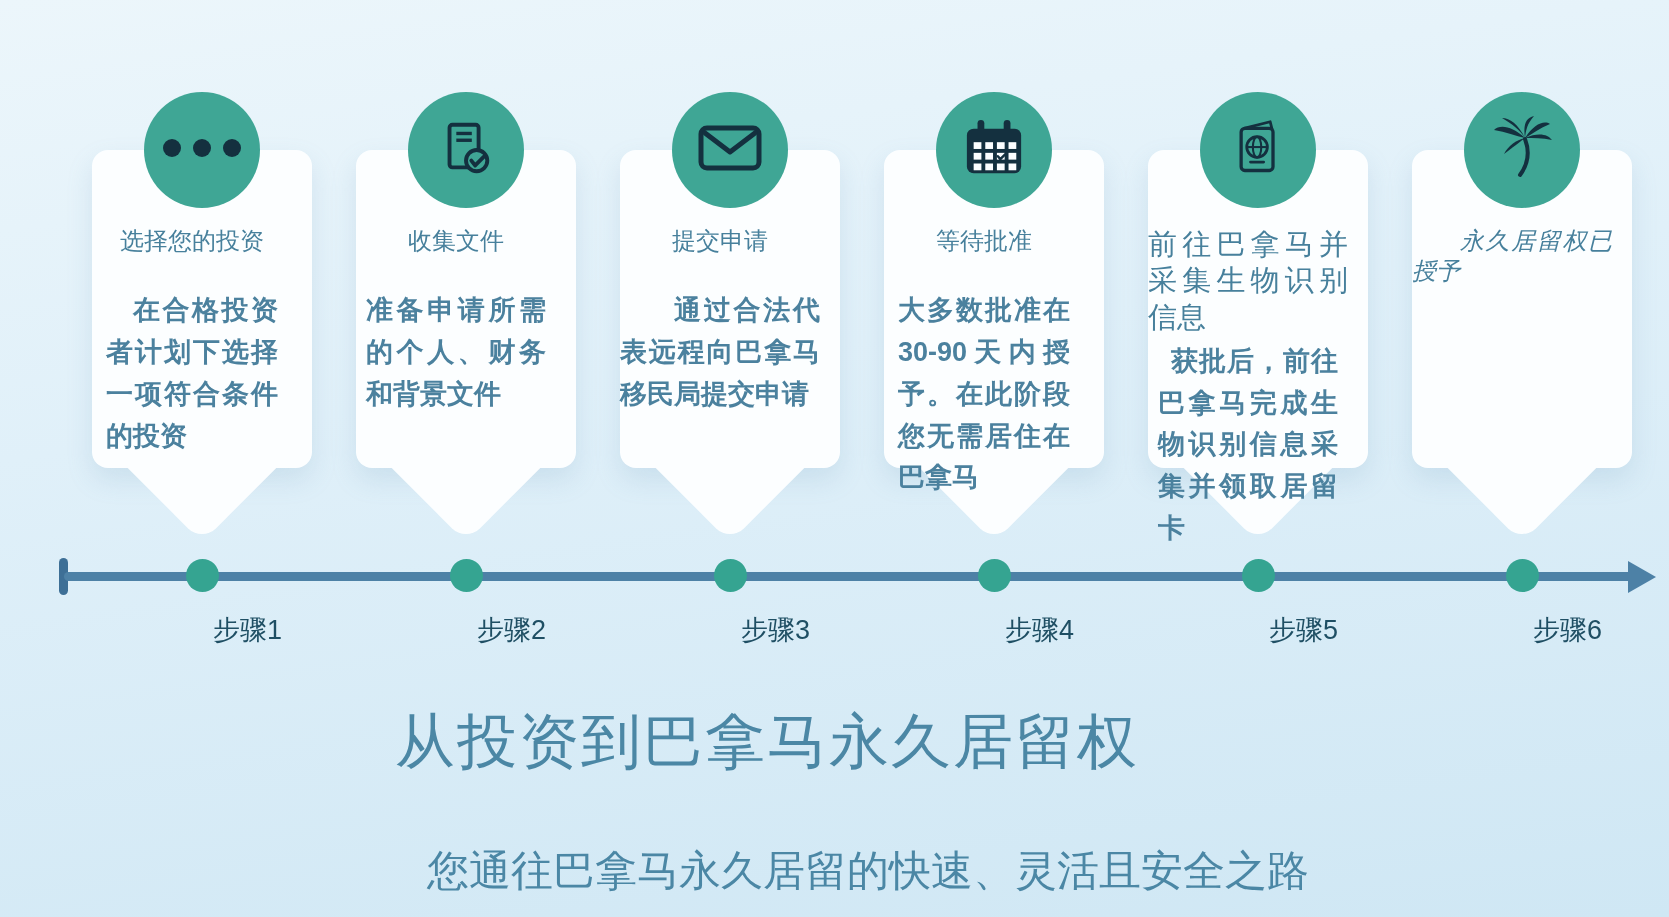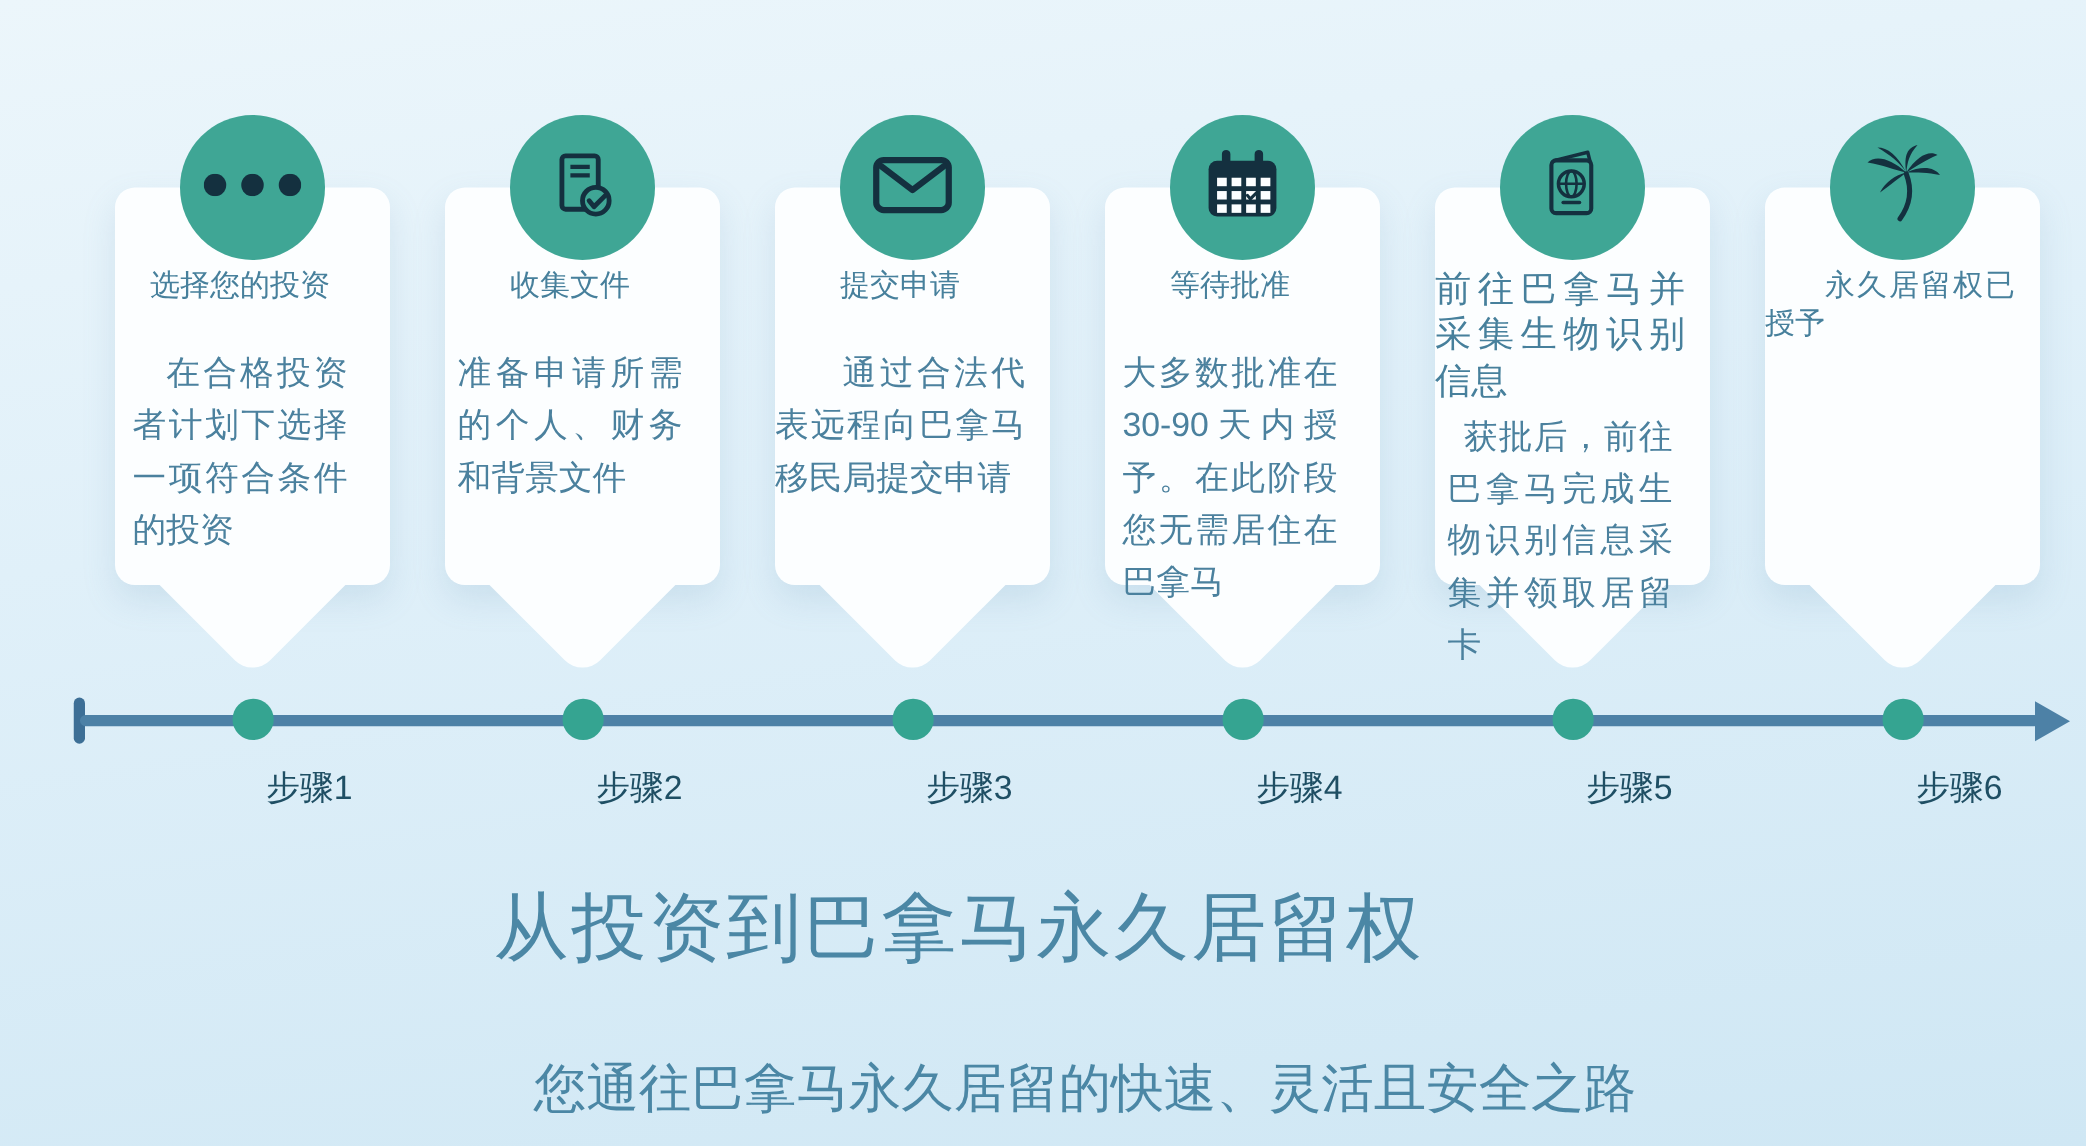--- a/index.html
+++ b/index.html
@@ -24,30 +24,30 @@
     position:absolute;left:32px;top:204px;width:156px;height:156px;
     background:#fcfeff;transform:rotate(45deg);border-radius:0 0 20px 0;
   }
   .icon-circle{
     position:absolute;left:52px;top:-58px;width:116px;height:116px;
     border-radius:50%;background:#3fa695;
     display:flex;align-items:center;justify-content:center;z-index:2;
   }
   .icon-circle svg{color:#14303f;}
 
-  .card-content{position:absolute;top:64px;left:0;width:200px;z-index:3;}
+  .card-content{position:absolute;top:76px;left:0;width:200px;z-index:3;}
   .card-title{
     margin:0 0 34px 0;text-align:center;
     font-size:24px;line-height:1.25;font-weight:500;color:#47809c;
   }
   .c5 .card-title{font-size:29px;text-align:justify;margin-bottom:6px;}
-  .c6 .card-title{text-align:justify;text-indent:2em;margin-bottom:22px;}
+  .c6 .card-title{text-align:justify;text-indent:2em;margin-bottom:22px;font-style:italic;}
   .card-desc{
     margin:0 auto;text-align:justify;
-    font-size:27px;line-height:1.55;font-weight:400;color:#4b819e;
+    font-size:27px;line-height:1.55;font-weight:700;color:#4b819e;
   }
   .c1 .card-desc{max-width:172px;text-indent:27px;}
   .c2 .card-desc{max-width:180px;}
   .c3 .card-desc{max-width:208px;text-indent:54px;}
   .c4 .card-desc{max-width:172px;}
   .c5 .card-desc{max-width:180px;text-indent:13px;}
   .c6 .card-desc{max-width:180px;}
 
   
   .tl-line{position:absolute;left:64px;top:572px;width:1568px;height:9px;background:#4d81a6;border-radius:5px;}

